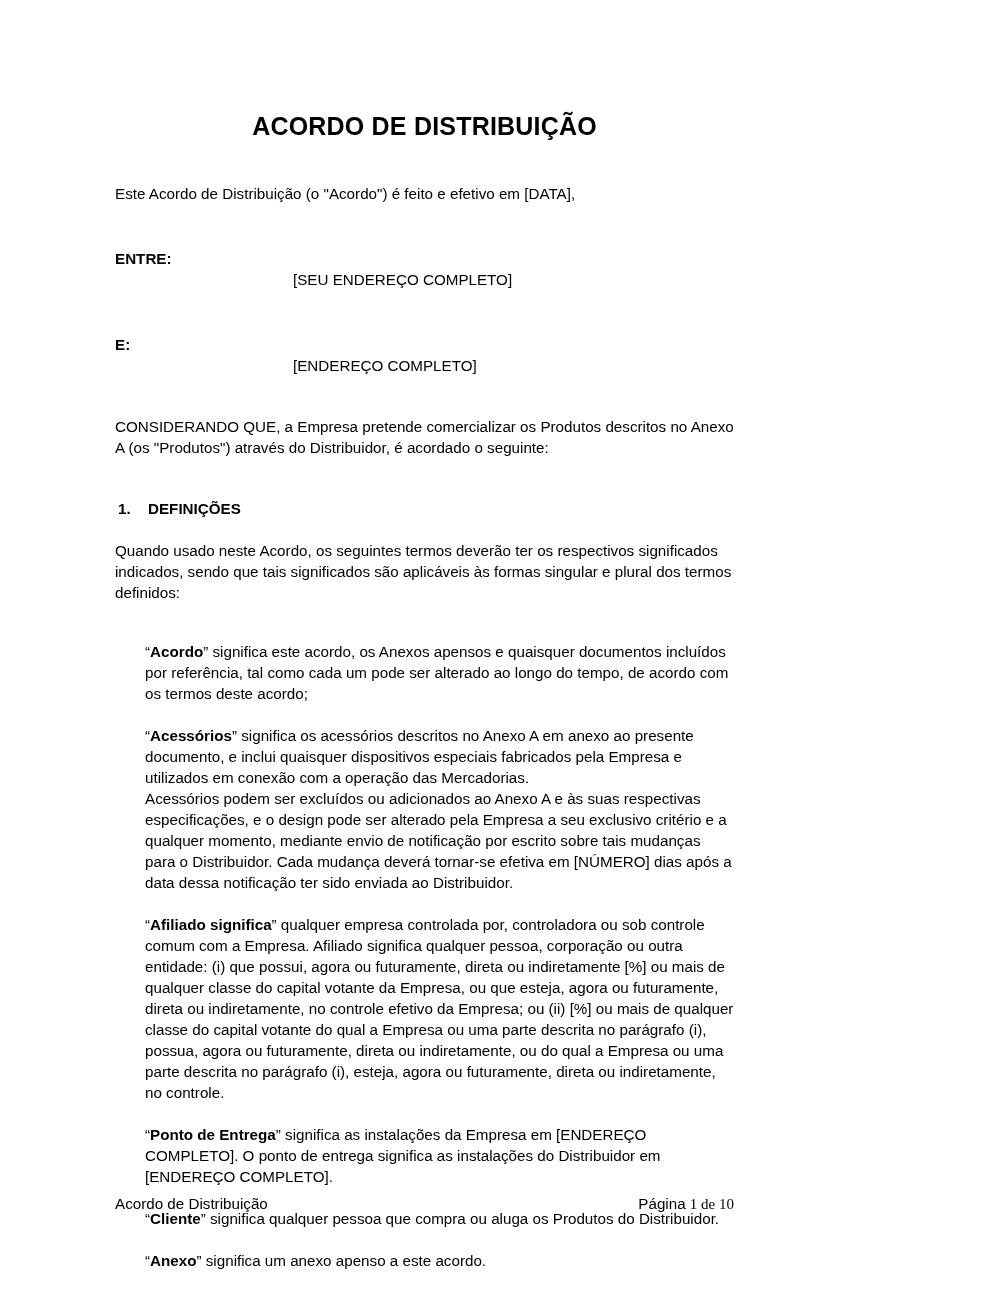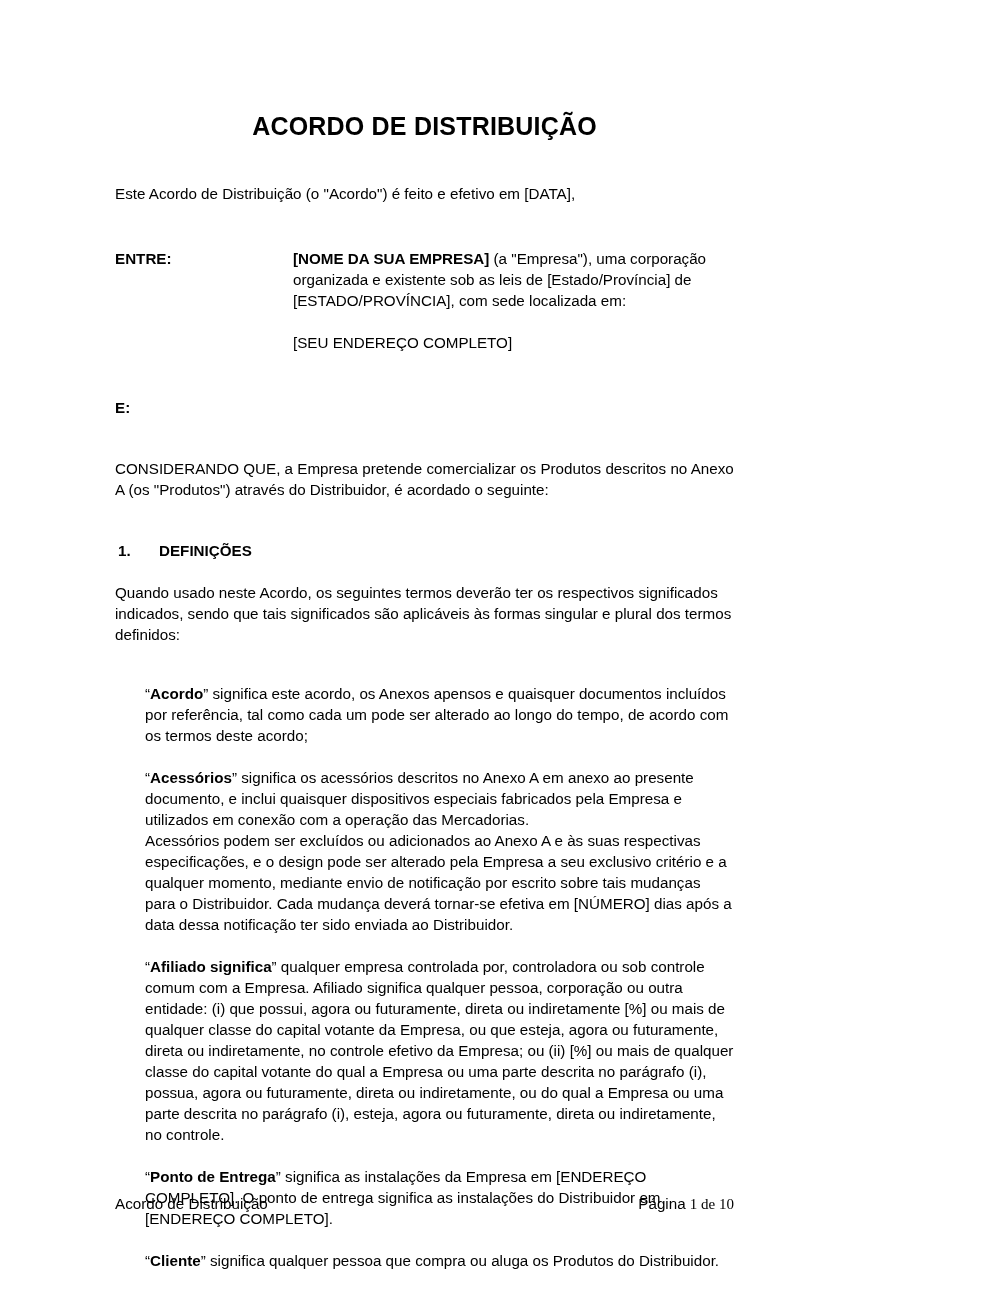--- a/index.html
+++ b/index.html
@@ -83,21 +83,20 @@
     line-height: 21px;
     font-weight: bold;
     padding-left: 3px;
   }
   .section-num {
     flex: 0 0 30px;
     font-weight: bold;
   }
   .section-title {
     font-weight: bold;
-    margin-left: 11px;
   }
 
   .lead-in {
     margin-top: 21px;
   }
 
   
   .definitions {
     margin-top: 38px;
     padding-left: 30px;
@@ -144,28 +143,28 @@
 
 <div class="page">
 
   <h1 class="doc-title">ACORDO DE DISTRIBUIÇÃO</h1>
 
   <p class="para intro">Este Acordo de Distribuição (o "Acordo") é feito e efetivo em [DATA],</p>
 
   <div class="party">
     <div class="party-label">ENTRE:</div>
     <div class="party-body">
-      <div><b>[NOME DA SUA EMPRESA]</b><span> (a "Empresa"), uma corporação organizada e existente sob as leis de [Estado/Província] de [ESTADO/PROVÍNCIA], com sede localizada em:</span></div>
       <div class="party-address">[SEU ENDEREÇO COMPLETO]</div>
     </div>
   </div>
 
   <div class="party">
     <div class="party-label">E:</div>
     <div class="party-body">
+      <div class="party-address">[ENDEREÇO COMPLETO]</div>
     </div>
   </div>
 
   <p class="para recital">CONSIDERANDO QUE, a Empresa pretende comercializar os Produtos descritos no Anexo A (os "Produtos") através do Distribuidor, é acordado o seguinte:</p>
 
   <div class="section-heading">
     <span class="section-num">1.</span>
     <span class="section-title">DEFINIÇÕES</span>
   </div>
 

